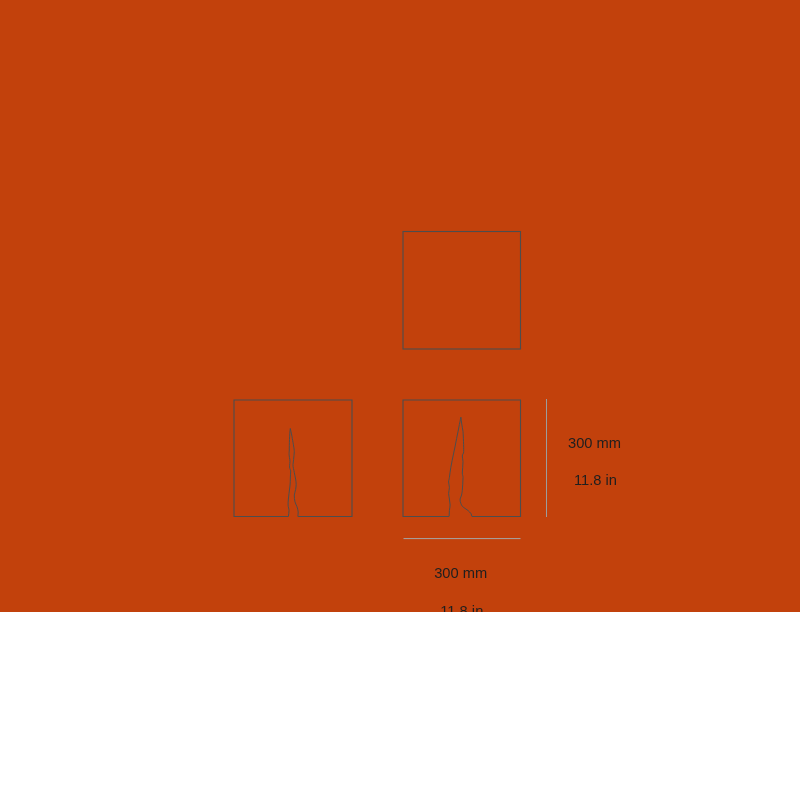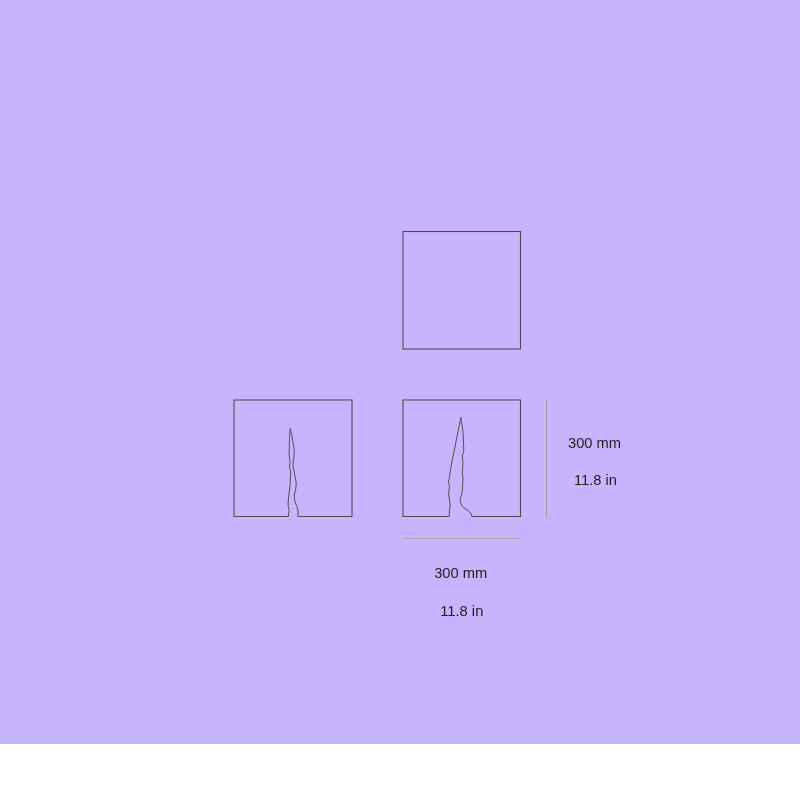--- a/index.html
+++ b/index.html
@@ -1,16 +1,16 @@
 <!DOCTYPE html>
 <html><head>
 <meta charset="utf-8">
 <style>
   html,body{margin:0;padding:0;background:#ffffff;}
-  .page{width:800px;height:744px;position:relative;background:#c4b5fd;overflow:hidden;}
+  .page{width:800px;height:612px;position:relative;background:#c2410c;overflow:hidden;}
   svg{position:absolute;top:0;left:0;}
   text{font-family:"Liberation Sans",sans-serif;fill:#1f1f1f;}
 </style>
 </head>
 <body>
 <div class="page">
 <svg width="800" height="800" viewBox="0 0 800 800" fill="none">
 
   <rect x="403" y="231.5" width="117.5" height="117.5" fill="none" stroke="#4d4d4d" stroke-width="1.1"></rect>
 

